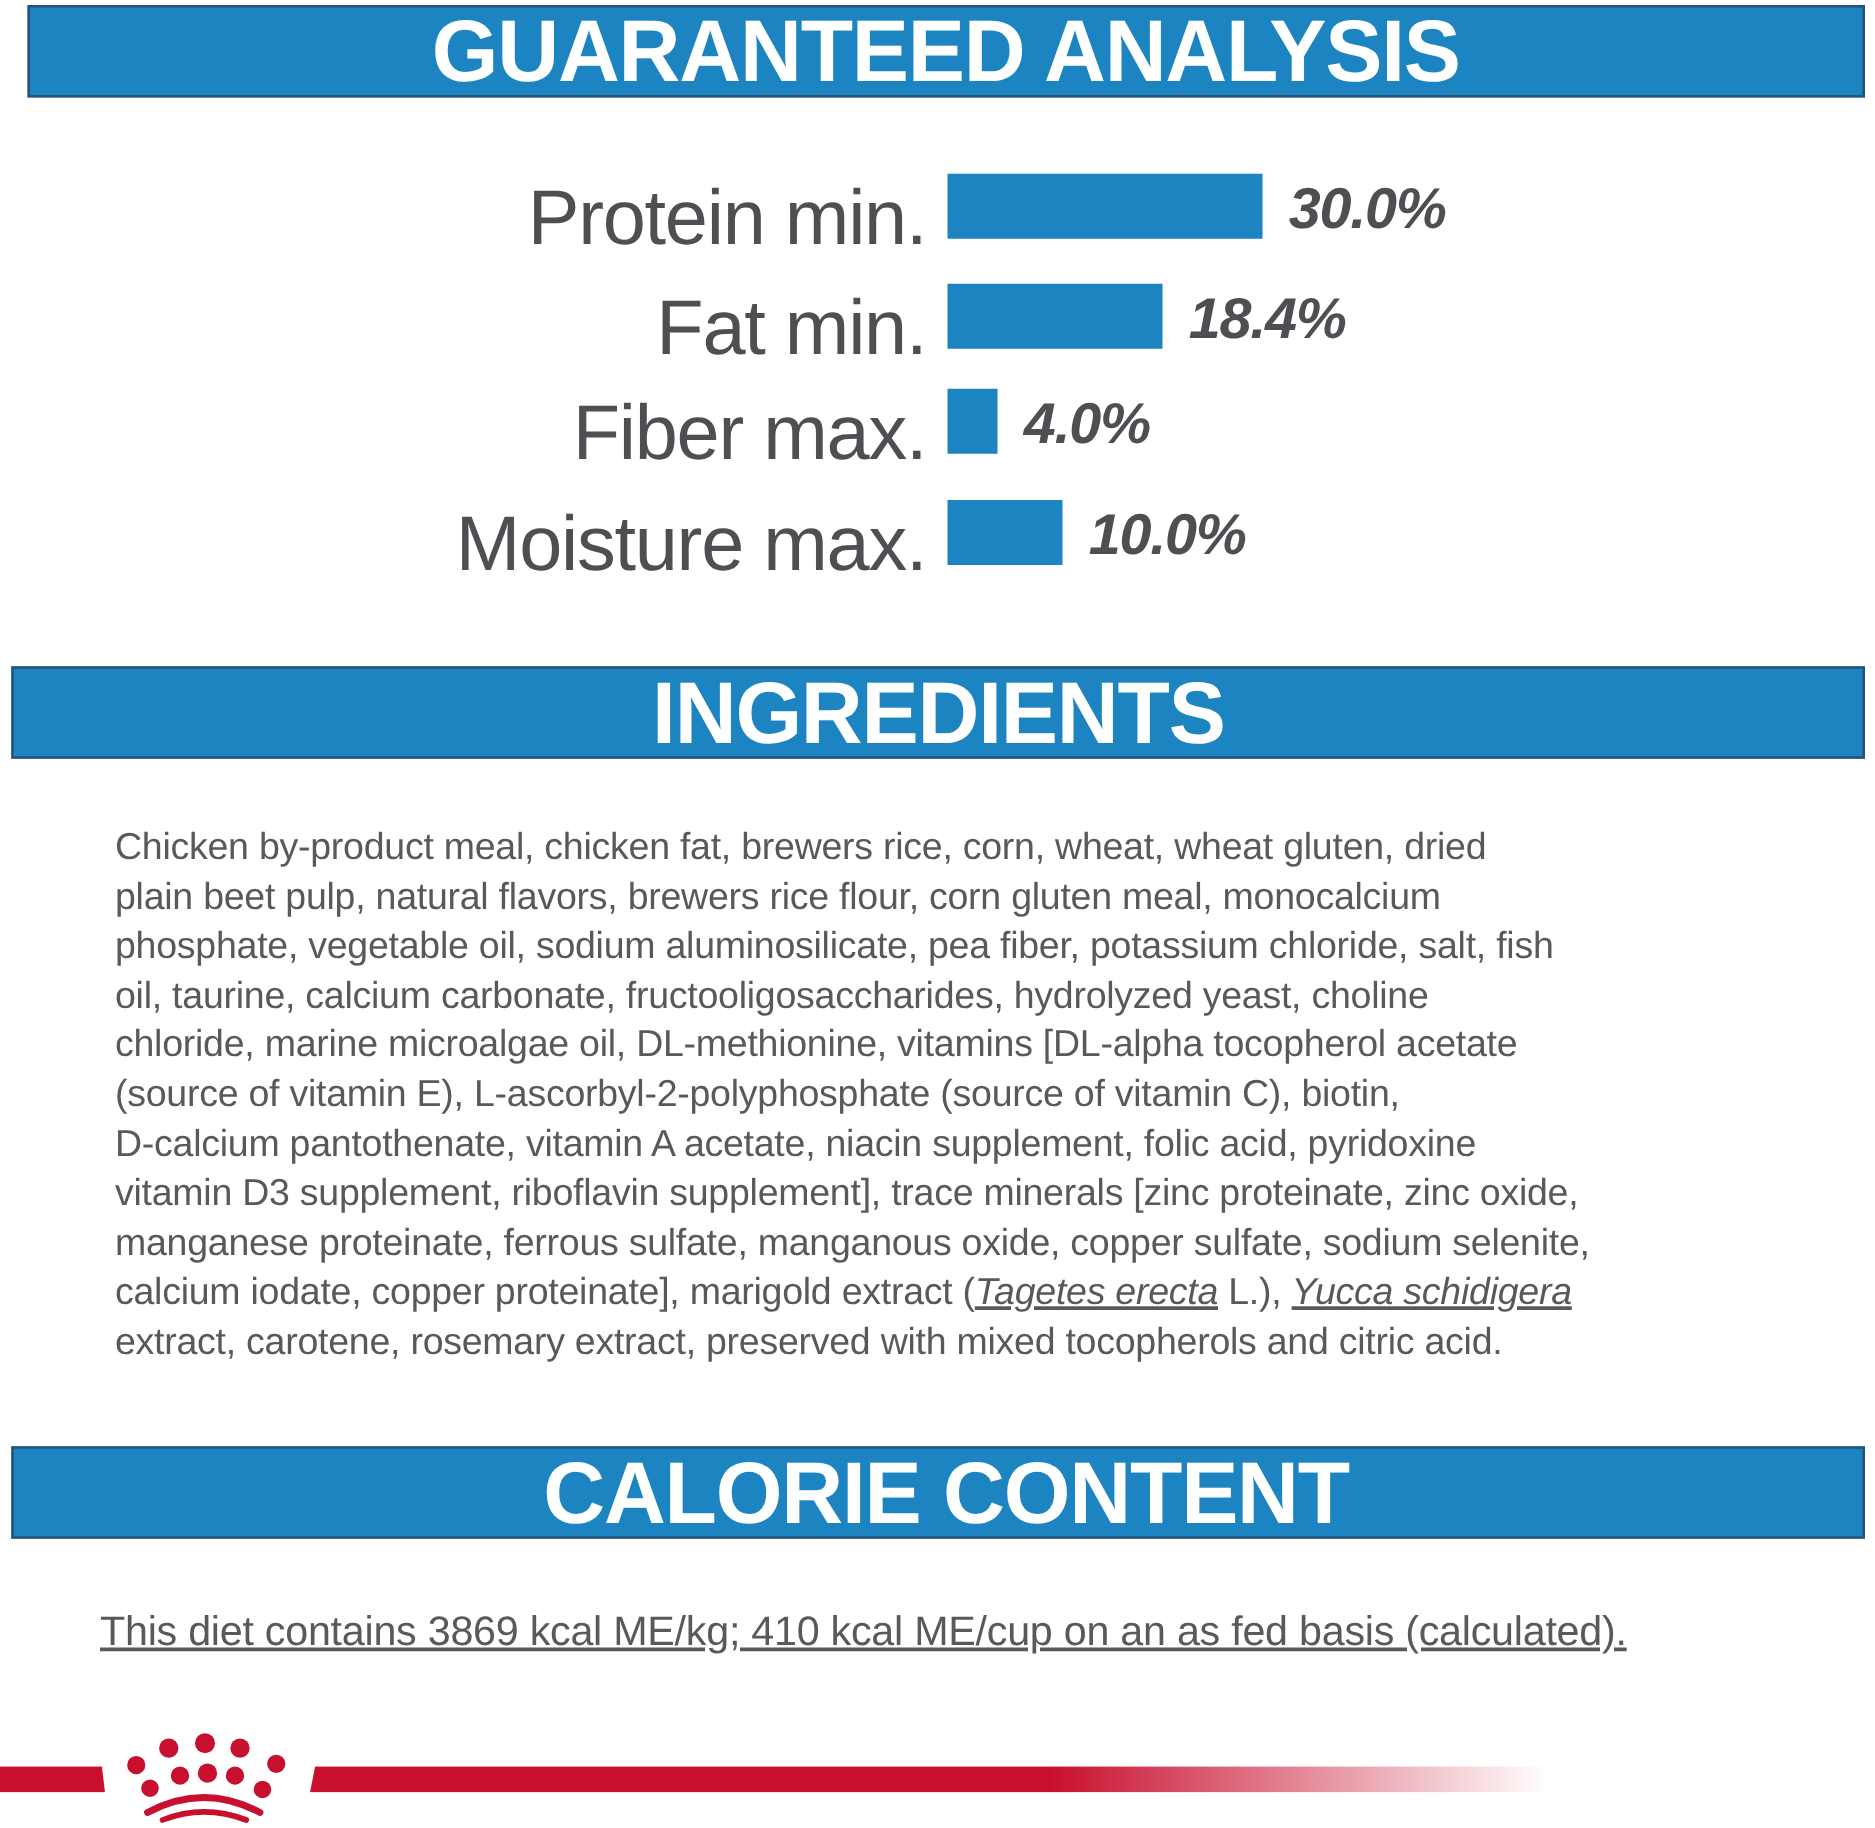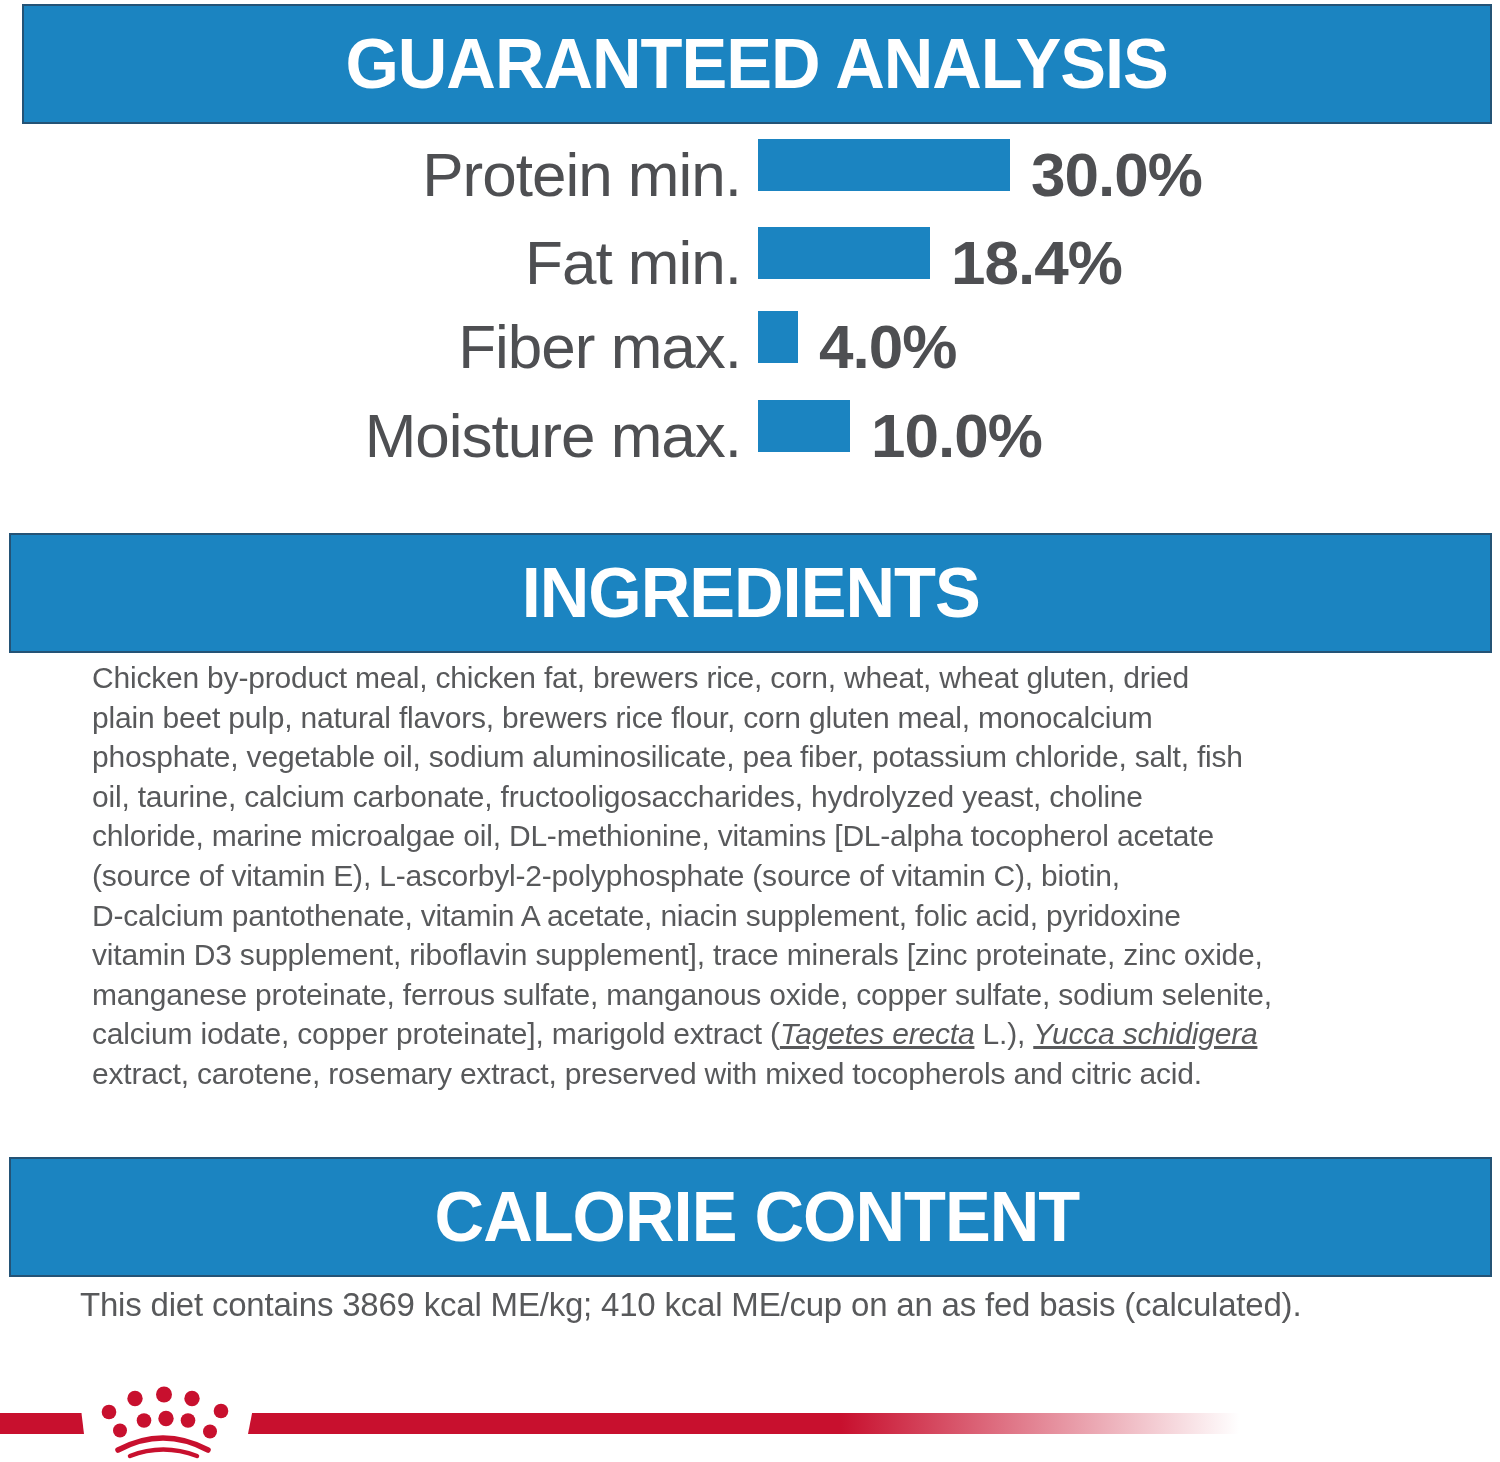--- a/index.html
+++ b/index.html
@@ -1,21 +1,21 @@
 <!DOCTYPE html>
 <html style="--banner-blue: #1b84c1; --banner-text: #ffffff; --text-gray: #58595b; --value-gray: #4e4f52; --brand-red: #c8102e;"><head>
 <meta charset="utf-8">
 <style>
   html,body{margin:0;padding:0;}
   body{
     width:1500px;height:1462px;position:relative;background:#ffffff;
     font-family:"Liberation Sans","DejaVu Sans",sans-serif;overflow:hidden;
   }
   .banner{
-    position:absolute;height:120px;background:var(--banner-blue,#1b84c1);
+    position:absolute;height:74px;background:var(--banner-blue,#1b84c1);
     border:2px solid rgba(40,62,86,.7);box-sizing:border-box;
     display:flex;align-items:center;justify-content:center;
   }
   .banner--ga{top:4px;left:22px;right:8px;}
   .banner--ing{top:533px;left:9px;right:8px;}
   .banner--cal{top:1157px;left:9px;right:8px;padding-left:12px;}
   .banner-title{
     color:var(--banner-text,#fff);font-size:70px;font-weight:bold;
     letter-spacing:-1px;white-space:nowrap;transform:scaleX(.98);
   }
@@ -26,35 +26,35 @@
   }
   .ga-row--0{top:139px}.ga-row--1{top:227px}.ga-row--2{top:311px}.ga-row--3{top:400px}
   .ga-label{
     width:741px;text-align:right;font-size:62px;letter-spacing:-1px;
     color:var(--value-gray,#4e4f52);white-space:nowrap;flex:none;
   }
   .ga-bar{
     height:52px;margin-left:17px;background:var(--banner-blue,#1b84c1);flex:none;
   }
   .ga-value{
-    margin-left:21px;font-size:62px;font-weight:bold;letter-spacing:-1px;
-    color:var(--value-gray,#4e4f52);white-space:nowrap;flex:none;
+    margin-left:21px;font-size:46px;font-weight:bold;letter-spacing:-1px;
+    color:var(--value-gray,#4e4f52);white-space:nowrap;flex:none;font-style:italic;
   }
   
   .ingredients{
     position:absolute;top:658px;left:92px;right:40px;
     font-size:30px;line-height:39.6px;letter-spacing:-.2px;
     color:var(--text-gray,#58595b);
   }
   .ing-line{white-space:nowrap;}
   .it{font-style:italic;text-decoration:underline;}
   
   .calorie-text{
     position:absolute;top:1286px;left:80px;font-size:33px;letter-spacing:-.2px;
-    color:var(--text-gray,#58595b);white-space:nowrap;
+    color:var(--text-gray,#58595b);white-space:nowrap;text-decoration:underline;
   }
   
   .band{position:absolute;top:1413px;height:21px;background:var(--brand-red,#c8102e);}
   .band--left{left:0;width:84px;clip-path:polygon(0 0,97% 0,100% 100%,0 100%);}
   .band--right{
     left:248px;width:1022px;
     background:linear-gradient(90deg,var(--brand-red,#c8102e) 0%,var(--brand-red,#c8102e) 58%,rgba(200,16,46,0) 97%);
     clip-path:polygon(0.4% 0,100% 0,100% 100%,0 100%);
   }
   .crown{position:absolute;left:95px;top:1385px;width:140px;height:76px;}

